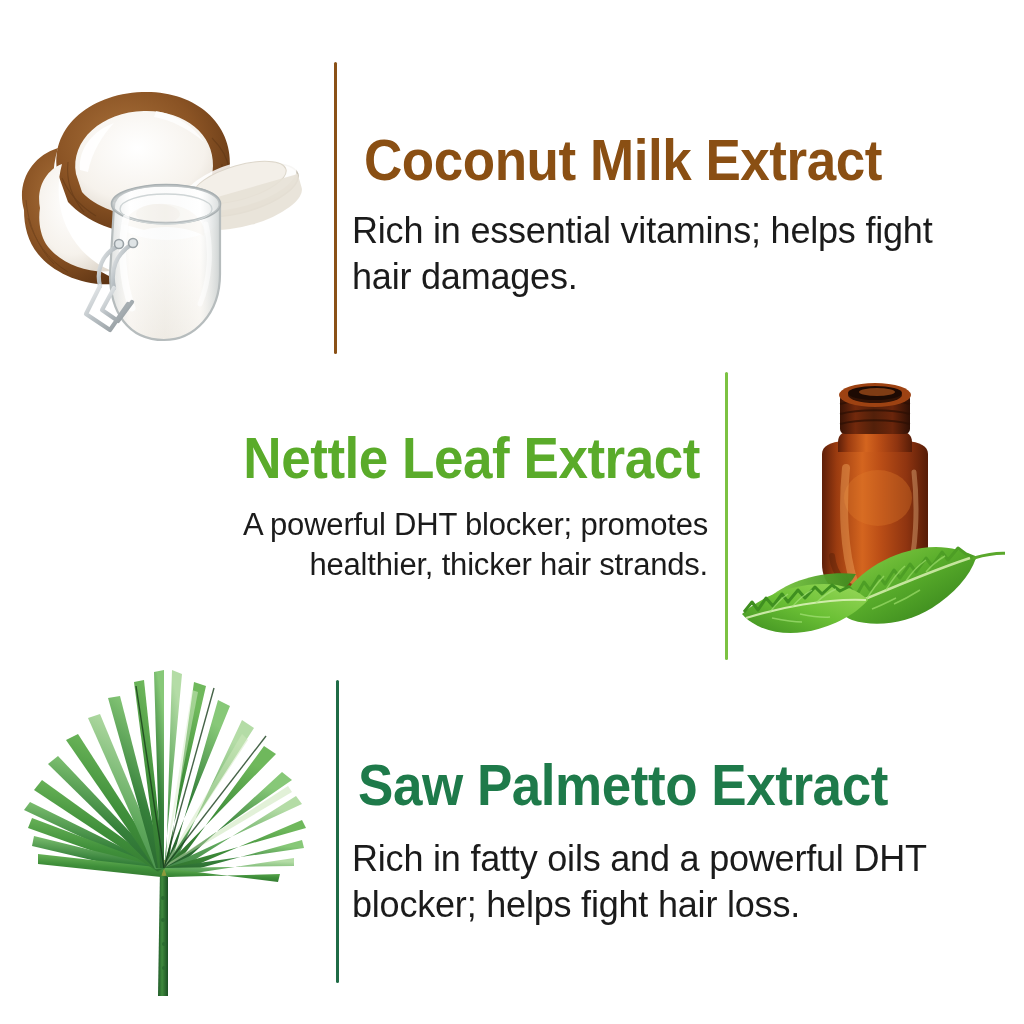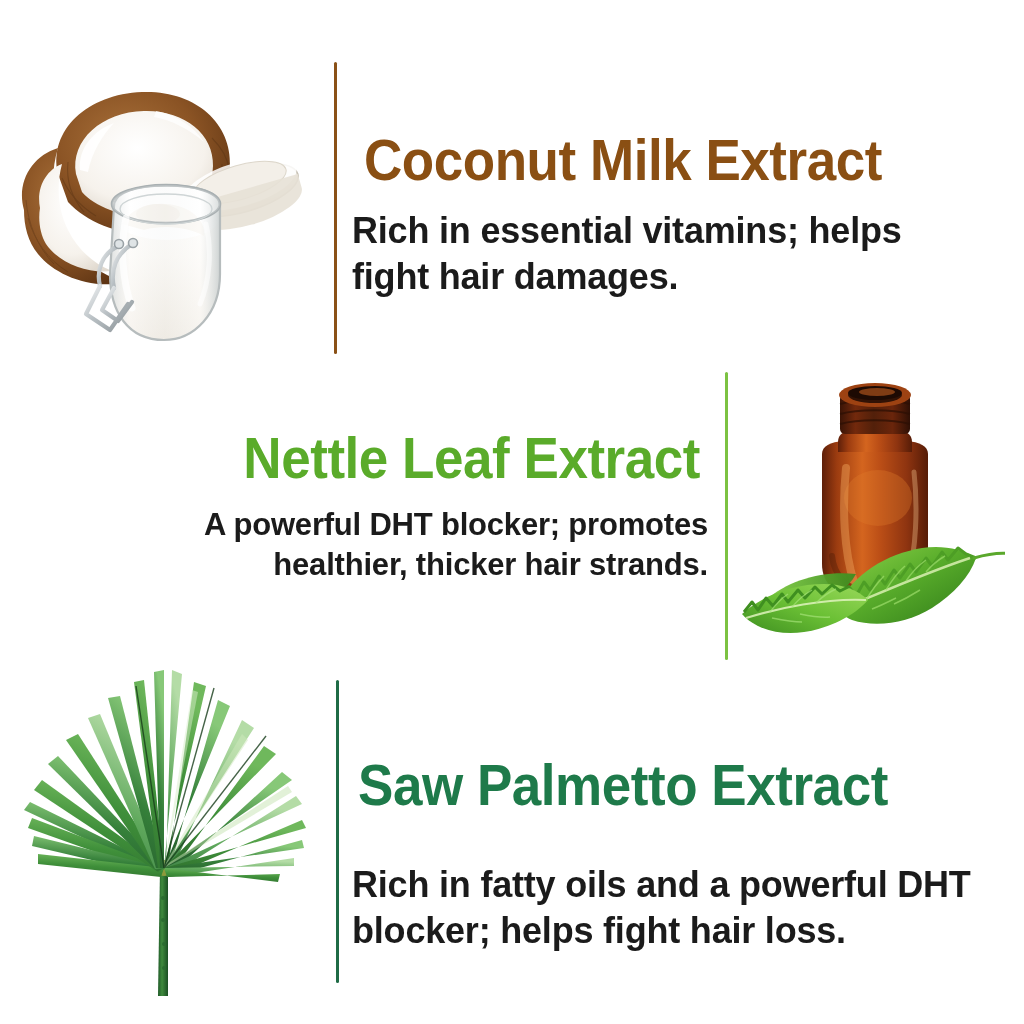--- a/index.html
+++ b/index.html
@@ -30,21 +30,21 @@
     letter-spacing: -0.5px;
     white-space: nowrap;
     transform-origin: left center;
     line-height: 1;
   }
   .title.right-origin { transform-origin: right center; }
 
   .body-text {
     position: absolute;
     font-family: "Liberation Sans", sans-serif;
-    font-weight: 700;
+    font-weight: 400;
     color: #1b1b1b;
     line-height: 1.28;
     letter-spacing: -0.2px;
   }
 
   
   #sec1-divider {
     left: 334px; top: 62px; height: 292px;
     background: #8a5117;
   }
@@ -88,21 +88,20 @@
     left: 358px; top: 757px;
     font-size: 57px;
     color: #1e7a4a;
     transform: scaleX(0.93);
   }
   #sec3-body {
     left: 352px; top: 836px;
     width: 648px;
     font-size: 36px;
     text-align: left;
-    margin-top: 26px;
   }
 
   
   .art { position: absolute; }
 
   
   #art-coconut { left: 6px; top: 78px; width: 310px; height: 282px; }
 
   
   #art-nettle { left: 726px; top: 368px; width: 298px; height: 296px; }

